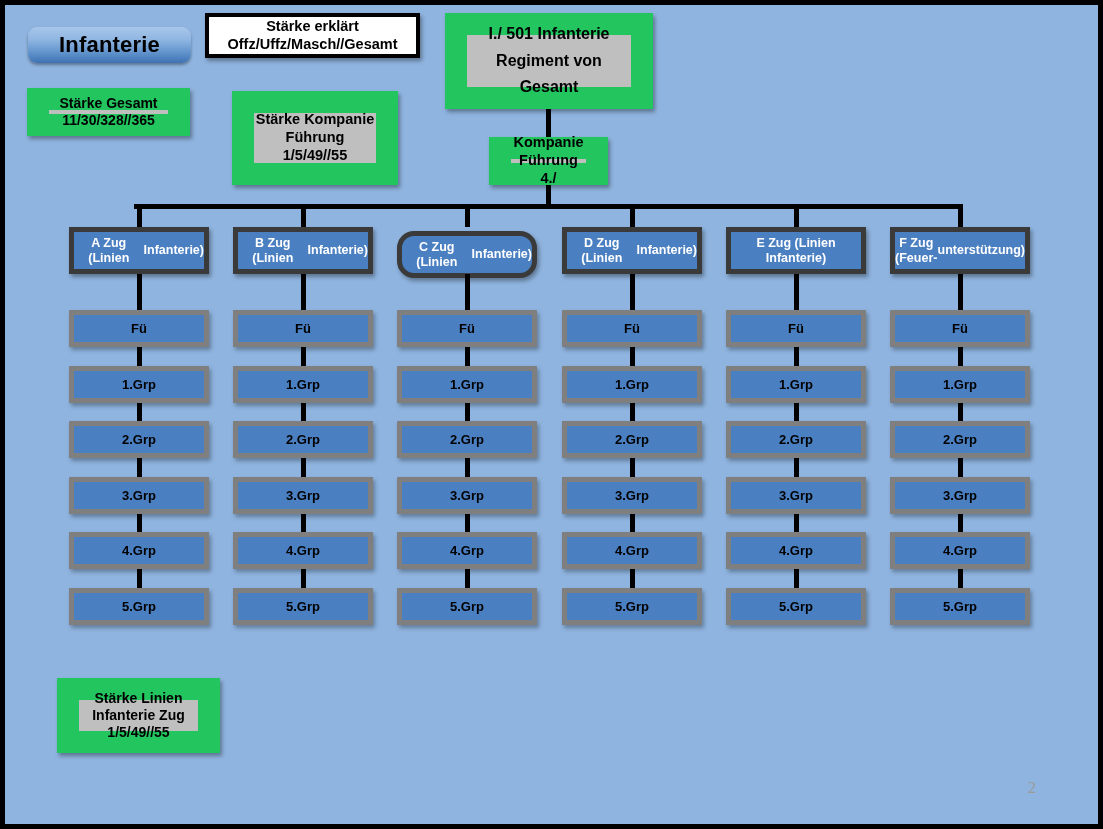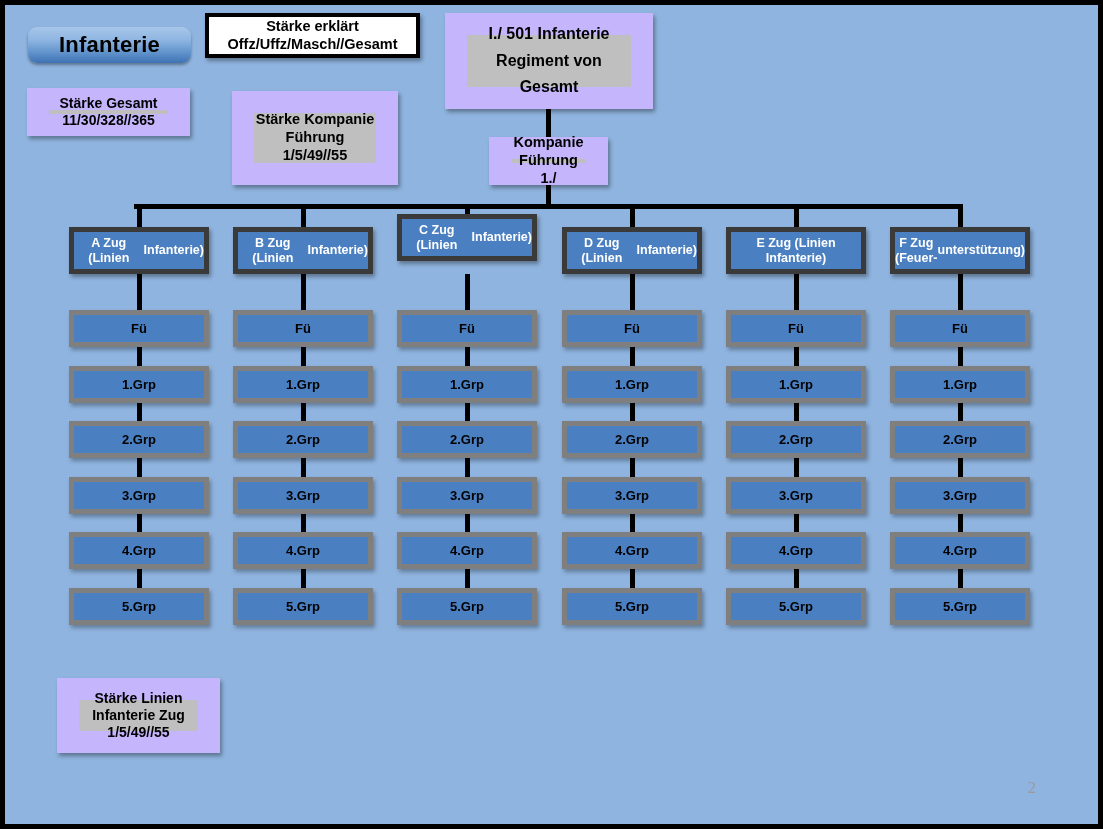--- a/index.html
+++ b/index.html
@@ -44,21 +44,21 @@
     justify-content: center;
     font-size: 22px;
     font-weight: bold;
     color: #000000;
     letter-spacing: 0.2px;
   }
 
   
   .legend-box {
     position: absolute;
-    background: #c4b5fd;
+    background: #22c55e;
     box-shadow: 2px 3px 4px rgba(0,0,0,0.35);
     padding: 22px;
     box-sizing: border-box;
   }
   .legend-box > .inner {
     width: 100%;
     height: 100%;
     background: #BFBFBF;
     box-sizing: border-box;
     display: flex;
@@ -180,21 +180,21 @@
         <div>Regiment von</div>
         <div>Gesamt</div>
       </div>
     </div>
 
     <div class="vline" style="left:541px; top:104px; height:30px;"></div>
 
     <div class="legend-box" style="left:484px; top:132px; width:119px; height:48px;">
       <div class="inner" style="font-size:14.5px;">
         <div>Kompanie</div>
-        <div>Führung 1./</div>
+        <div>Führung 4./</div>
       </div>
     </div>
 
     <div class="vline" style="left:541px; top:180px; height:24px;"></div>
 
     <div class="hline" style="left:129px; top:199px; width:828px;"></div>
 
     <div id="columns">
         <div class="vline" style="left: 132px; top: 199px; height: 23px;"></div>
         <div class="zug-box" style="left: 64px; top: 222px;">
@@ -248,21 +248,21 @@
         </div>
         <div class="vline" style="left: 296px; top: 509px; height: 18px;"></div>
         <div class="grp-box" style="left: 228px; top: 527px;">
           <span>4.Grp</span>
         </div>
         <div class="vline" style="left: 296px; top: 564px; height: 19px;"></div>
         <div class="grp-box" style="left: 228px; top: 583px;">
           <span>5.Grp</span>
         </div>
         <div class="vline" style="left: 460px; top: 199px; height: 23px;"></div>
-        <div class="zug-box" style="left: 392px; top: 209px;">
+        <div class="zug-box" style="left: 392px; top: 226px; border-radius: 17px;">
           <div>C Zug (Linien</div>
           <div>Infanterie)</div>
         </div>
         <div class="vline" style="left: 460px; top: 269px; height: 36px;"></div>
         <div class="grp-box" style="left: 392px; top: 305px;">
           <span>Fü</span>
         </div>
         <div class="vline" style="left: 460px; top: 342px; height: 19px;"></div>
         <div class="grp-box" style="left: 392px; top: 361px;">
           <span>1.Grp</span>

